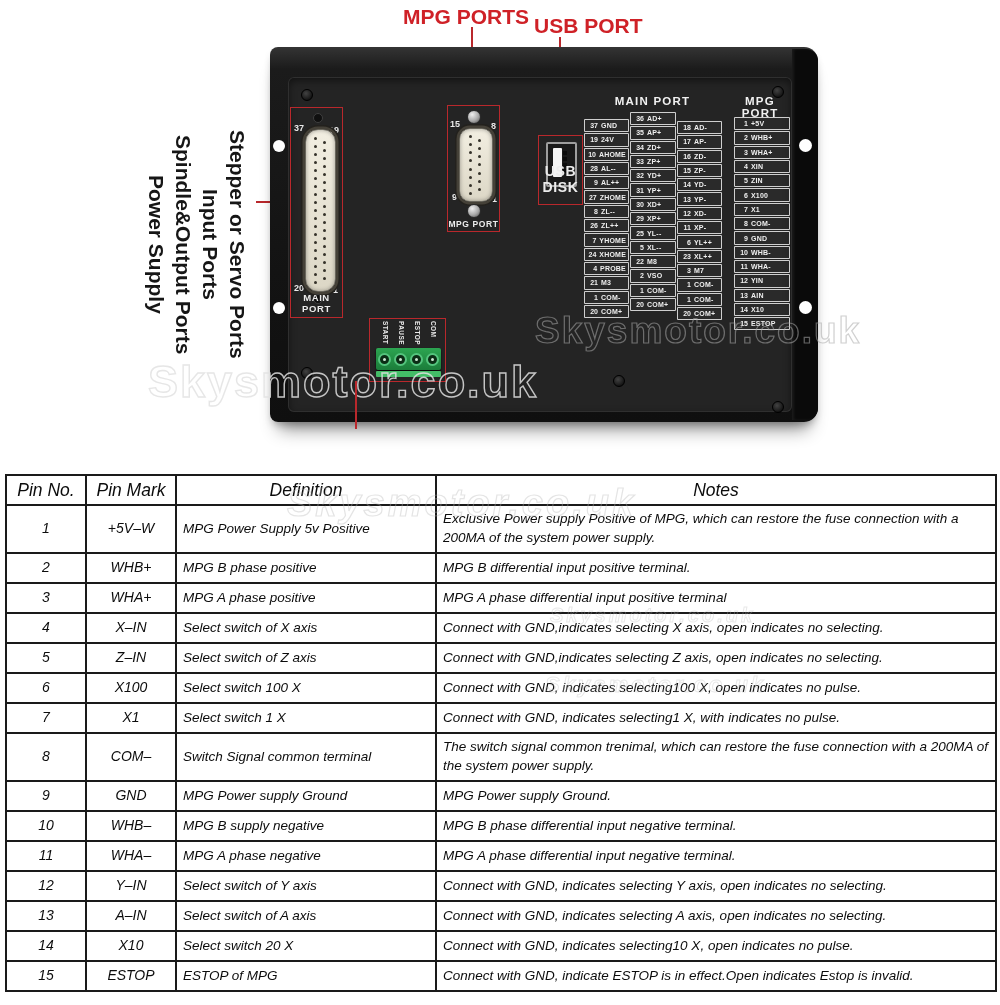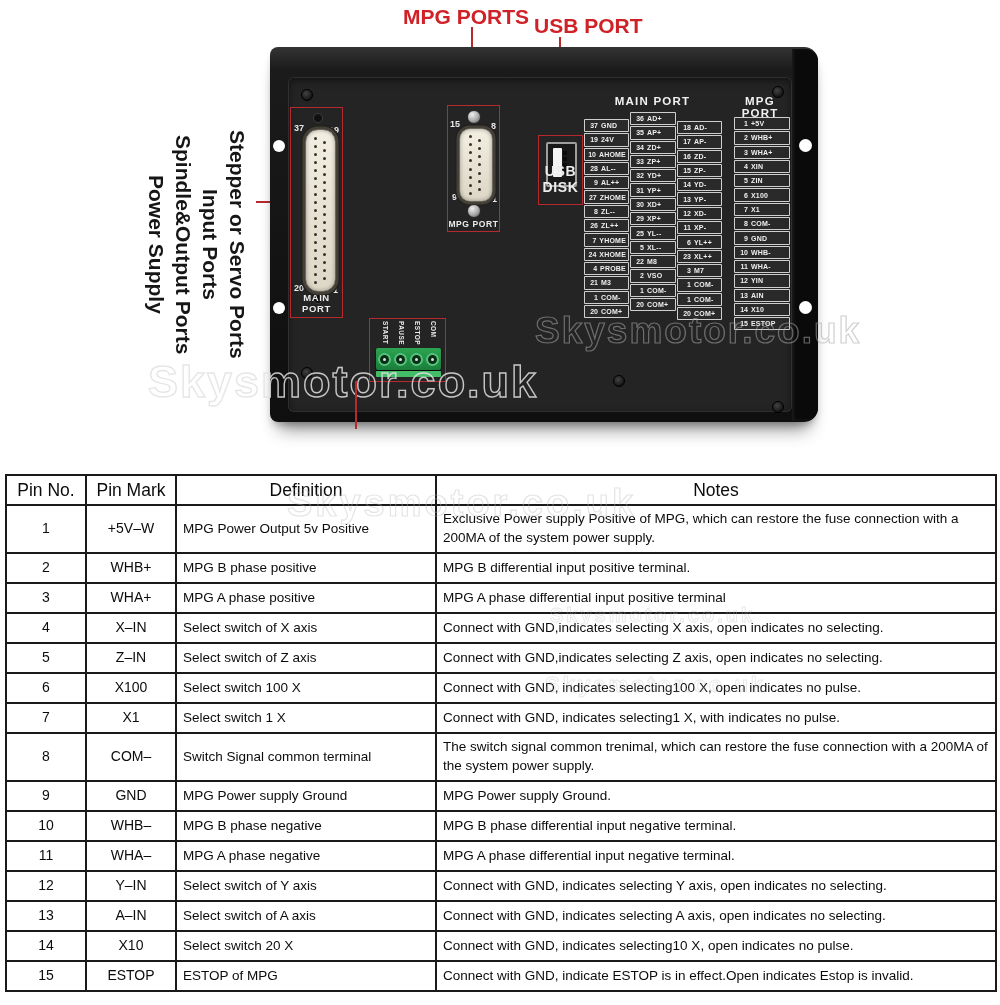--- a/index.html
+++ b/index.html
@@ -83,21 +83,21 @@
     -webkit-text-stroke:1.2px rgba(190,190,190,.6);letter-spacing:2px;}
   #wm1{left:535px;top:310px;font-size:37px;-webkit-text-stroke:1.2px rgba(170,170,170,.55);}
   #wm2{left:148px;top:356px;font-size:45px;-webkit-text-stroke:1.4px rgba(226,226,226,.85);}
   .tghost{position:absolute;font-weight:bold;color:transparent;white-space:nowrap;
     pointer-events:none;letter-spacing:3px;}
   #tg1{left:282px;top:8px;font-size:38px;-webkit-text-stroke:1.2px rgba(185,185,185,.38);}
   #tg2{left:545px;top:130px;font-size:20px;-webkit-text-stroke:1px rgba(185,185,185,.32);}
   #tg3{left:540px;top:198px;font-size:22px;-webkit-text-stroke:1px rgba(185,185,185,.32);}
 
   
-  #table-wrap{position:relative;margin:0 5px;width:990px;}
+  #table-wrap{position:relative;margin:0 5px;width:990px;font-style:italic;}
   table{width:990px;border-collapse:collapse;table-layout:fixed;color:#0c0c0c;}
   th,td{border:2px solid #1a1a1a;}
   th{height:26px;font-size:17.5px;font-weight:normal;}
   td{font-size:13.5px;padding:2px 6px;line-height:1.4;}
   td.c-no,td.c-mark{text-align:center;padding:2px 0;font-size:14px;}
   tbody tr{height:30px;}
   tbody tr:nth-child(1),tbody tr:nth-child(8){height:48px;}
 </style>
 </head>
 <body>
@@ -584,21 +584,21 @@
 
           <th>Notes</th>
 
       </tr>
     </thead>
     <tbody>
 
         <tr>
           <td class="c-no">1</td>
           <td class="c-mark">+5V–W</td>
-          <td class="c-def">MPG Power Output 5v Positive</td>
+          <td class="c-def">MPG Power Supply 5v Positive</td>
           <td class="c-notes">Exclusive Power supply Positive of MPG, which can restore the fuse connection with a 200MA of the system power supply.</td>
         </tr>
 
         <tr>
           <td class="c-no">2</td>
           <td class="c-mark">WHB+</td>
           <td class="c-def">MPG B phase positive</td>
           <td class="c-notes">MPG B differential input positive terminal.</td>
         </tr>
 
@@ -647,21 +647,21 @@
         <tr>
           <td class="c-no">9</td>
           <td class="c-mark">GND</td>
           <td class="c-def">MPG Power supply Ground</td>
           <td class="c-notes">MPG Power supply Ground.</td>
         </tr>
 
         <tr>
           <td class="c-no">10</td>
           <td class="c-mark">WHB–</td>
-          <td class="c-def">MPG B phase negative</td>
+          <td class="c-def">MPG B supply negative</td>
           <td class="c-notes">MPG B phase differential input negative terminal.</td>
         </tr>
 
         <tr>
           <td class="c-no">11</td>
           <td class="c-mark">WHA–</td>
           <td class="c-def">MPG A phase negative</td>
           <td class="c-notes">MPG A phase differential input negative terminal.</td>
         </tr>
 

